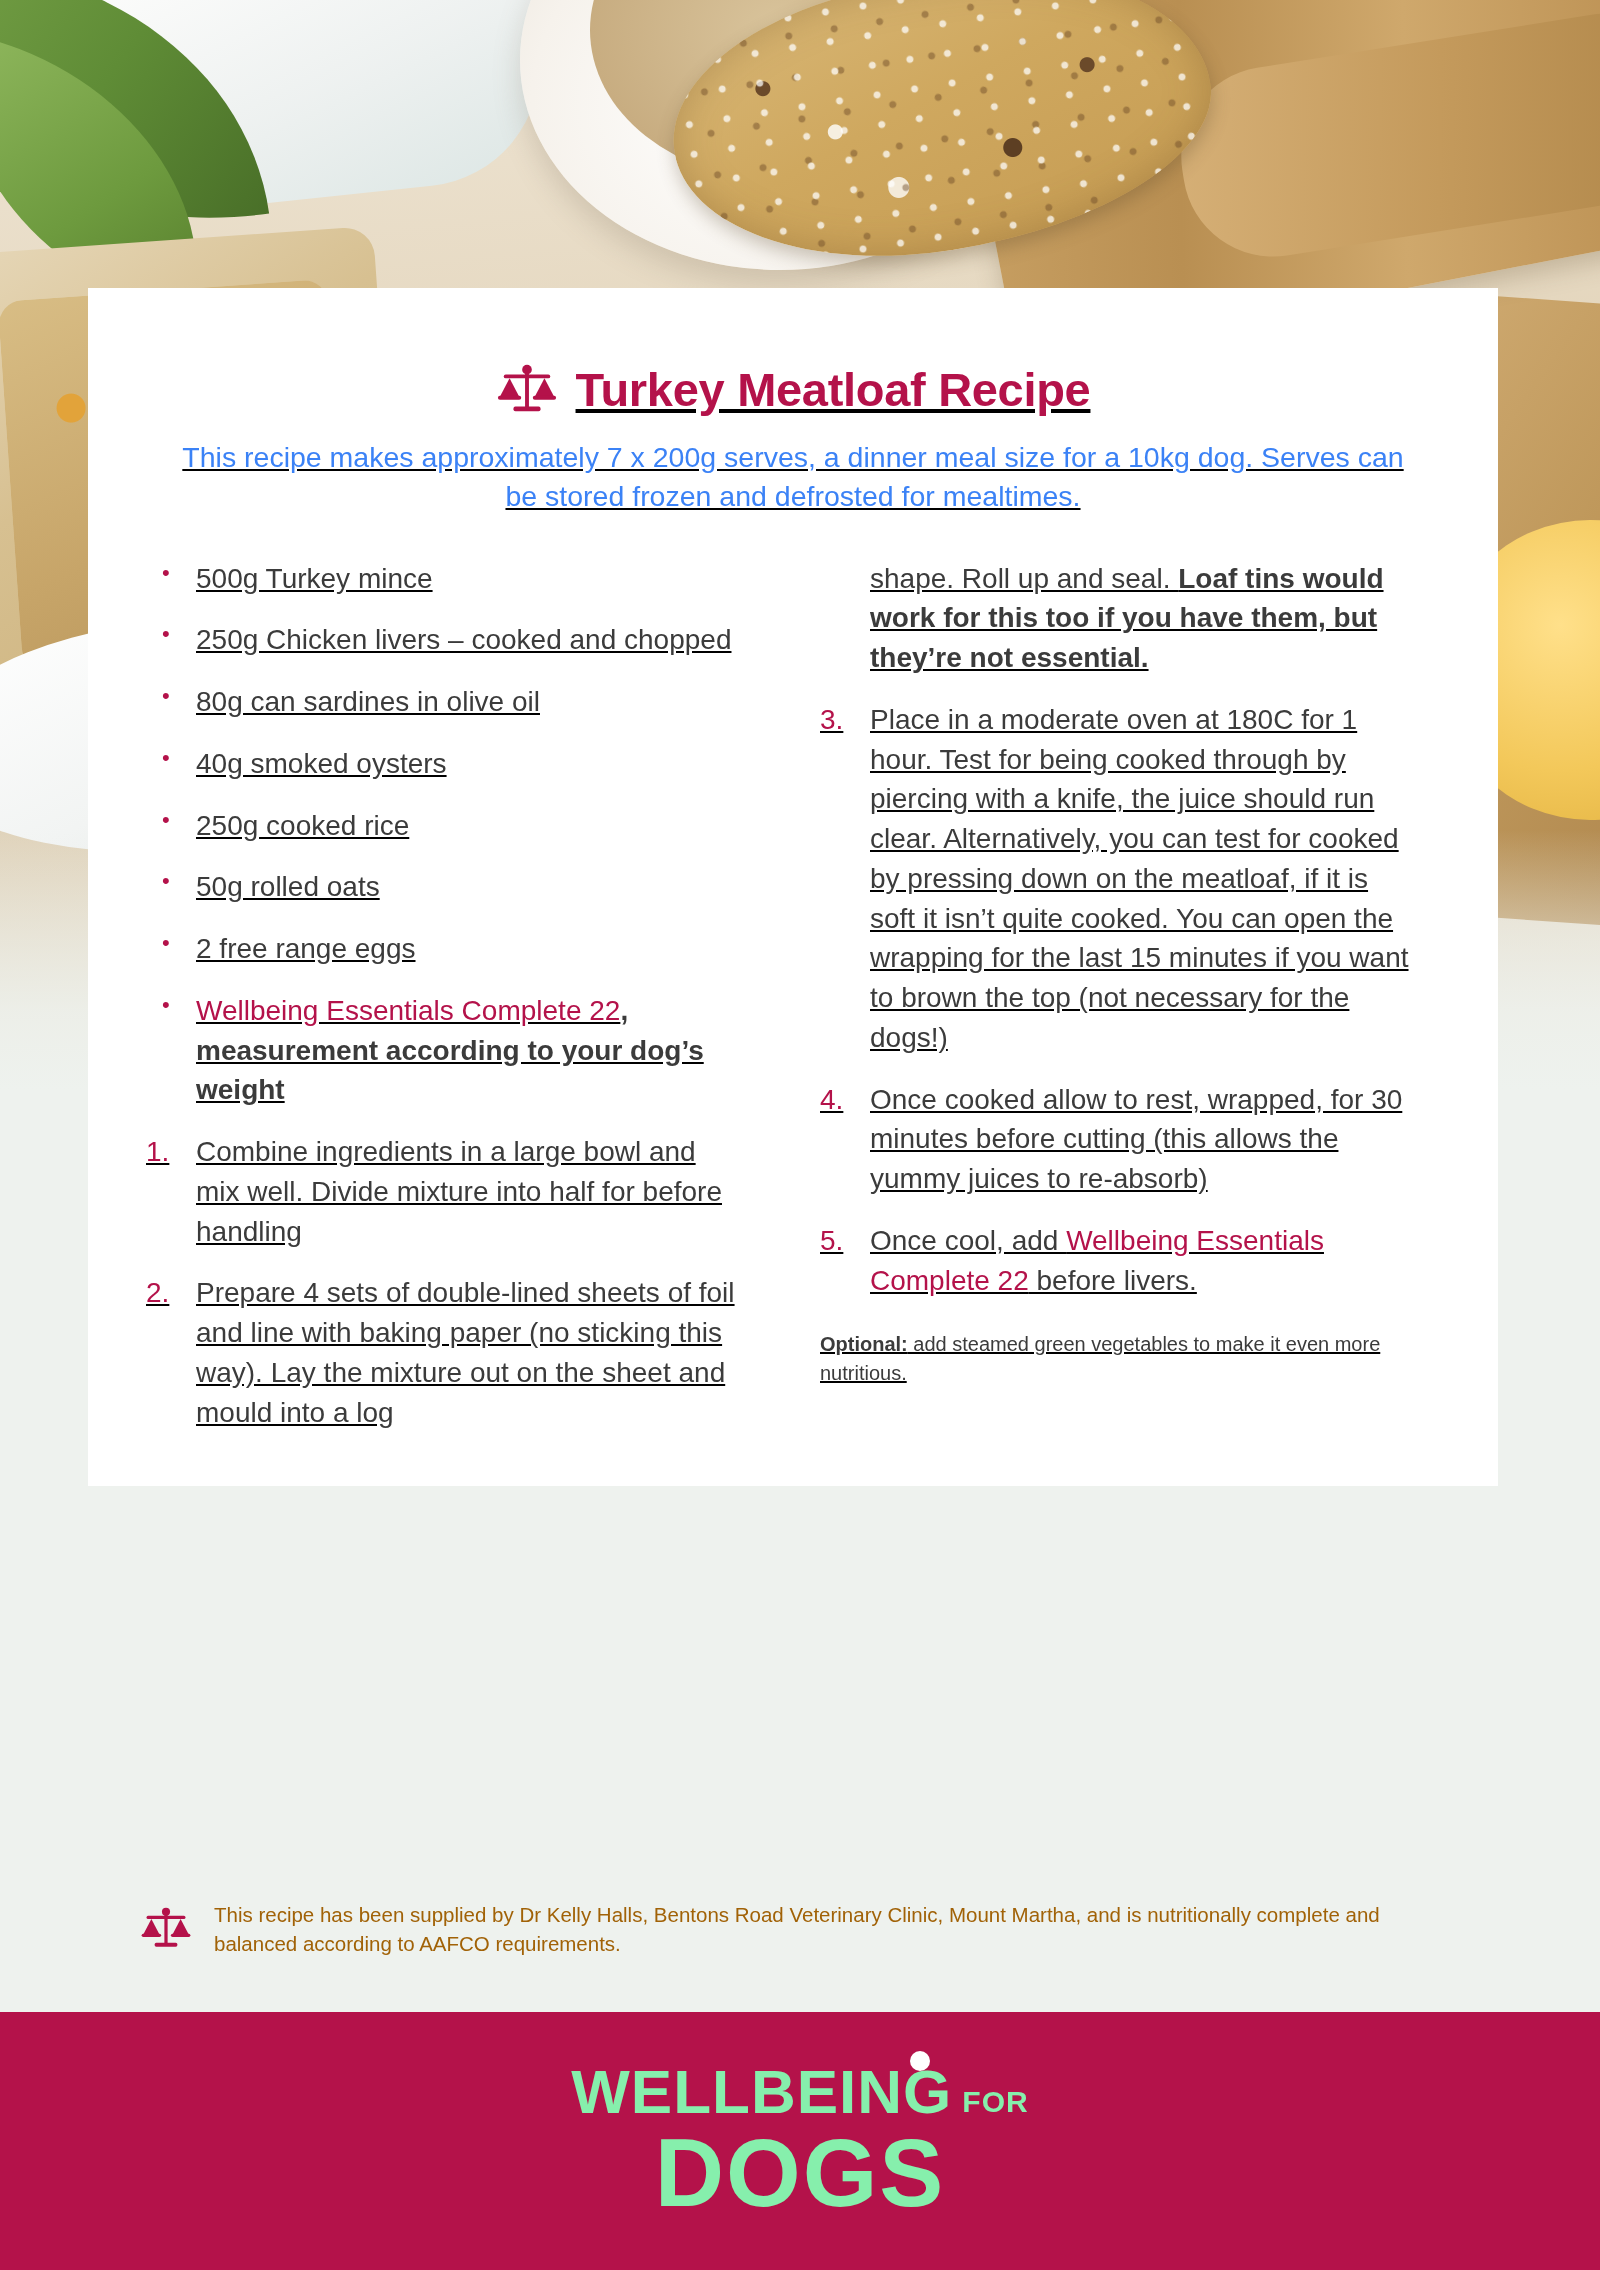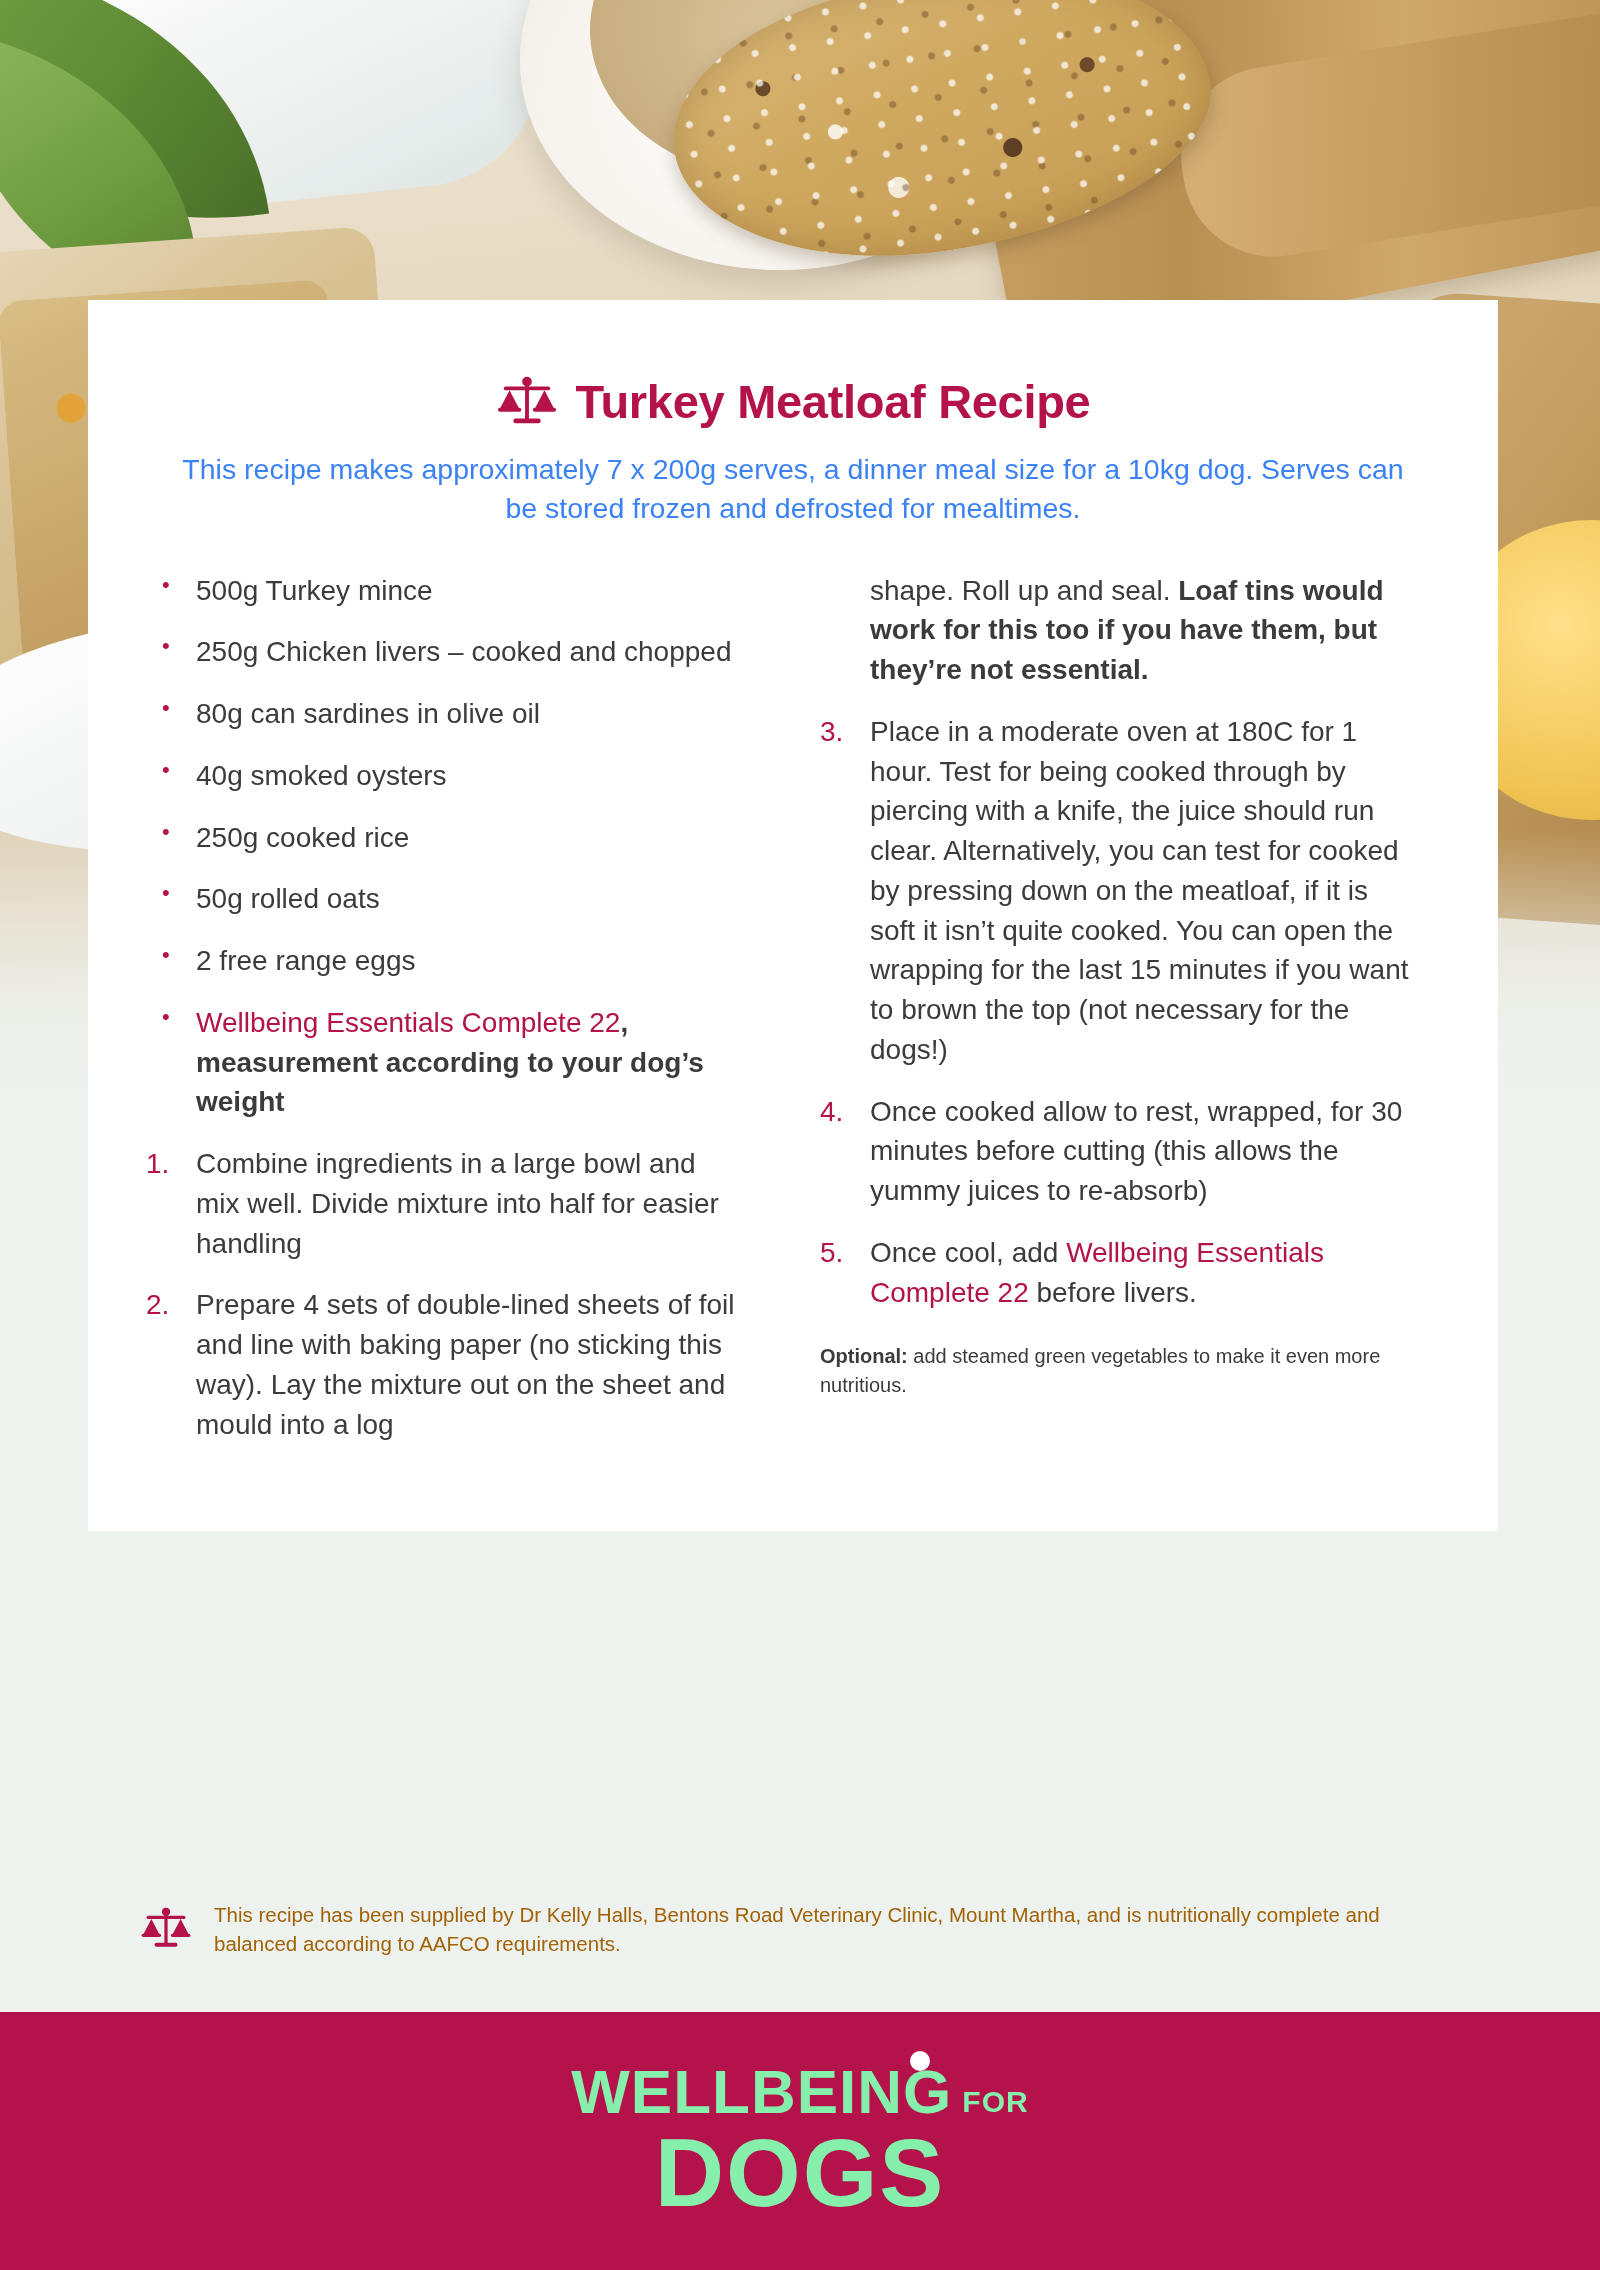--- a/index.html
+++ b/index.html
@@ -166,25 +166,26 @@
   .ph-fade {
     position: absolute; left: 0; bottom: 0;
     width: 1600px; height: 260px;
     background: linear-gradient(to bottom, rgba(238,242,238,0) 0%, rgba(238,242,238,0.85) 70%, #eef2ee 100%);
   }
 
   
   .card {
     position: absolute;
     left: 88px;
-    top: 300px;
+    top: 288px;
     width: 1410px;
     background: #ffffff;
-    padding: 40px 58px 65px 58px;
+    padding: 40px 58px 32px 58px;
     z-index: 5;
+    text-decoration: underline;
   }
 
   .title-row {
     display: flex;
     align-items: center;
     justify-content: center;
     gap: 18px;
     margin-top: 30px;
   }
   .scales-icon { width: 62px; height: 62px; display: block; }
@@ -390,21 +391,21 @@
         <li><span>40g smoked oysters</span></li>
         <li><span>250g cooked rice</span></li>
         <li><span>50g rolled oats</span></li>
         <li><span>2 free range eggs</span></li>
         <li><span class="hl">Wellbeing Essentials Complete 22</span><span class="bold">, measurement according to your dog’s weight</span></li>
       </ul>
 
       <ol class="steps">
         <li>
           <span class="num">1.</span>
-          <span class="txt">Combine ingredients in a large bowl and mix well. Divide mixture into half for easier handling</span>
+          <span class="txt">Combine ingredients in a large bowl and mix well. Divide mixture into half for before handling</span>
         </li>
         <li>
           <span class="num">2.</span>
           <span class="txt">Prepare 4 sets of double-lined sheets of foil and line with baking paper (no sticking this way). Lay the mixture out on the sheet and mould into a log</span>
         </li>
       </ol>
     </div>
 
     <div class="col">
       <p class="cont-para"><span>shape. Roll up and seal. </span><span class="bold">Loaf tins would work for this too if you have them, but they’re not essential.</span></p>

